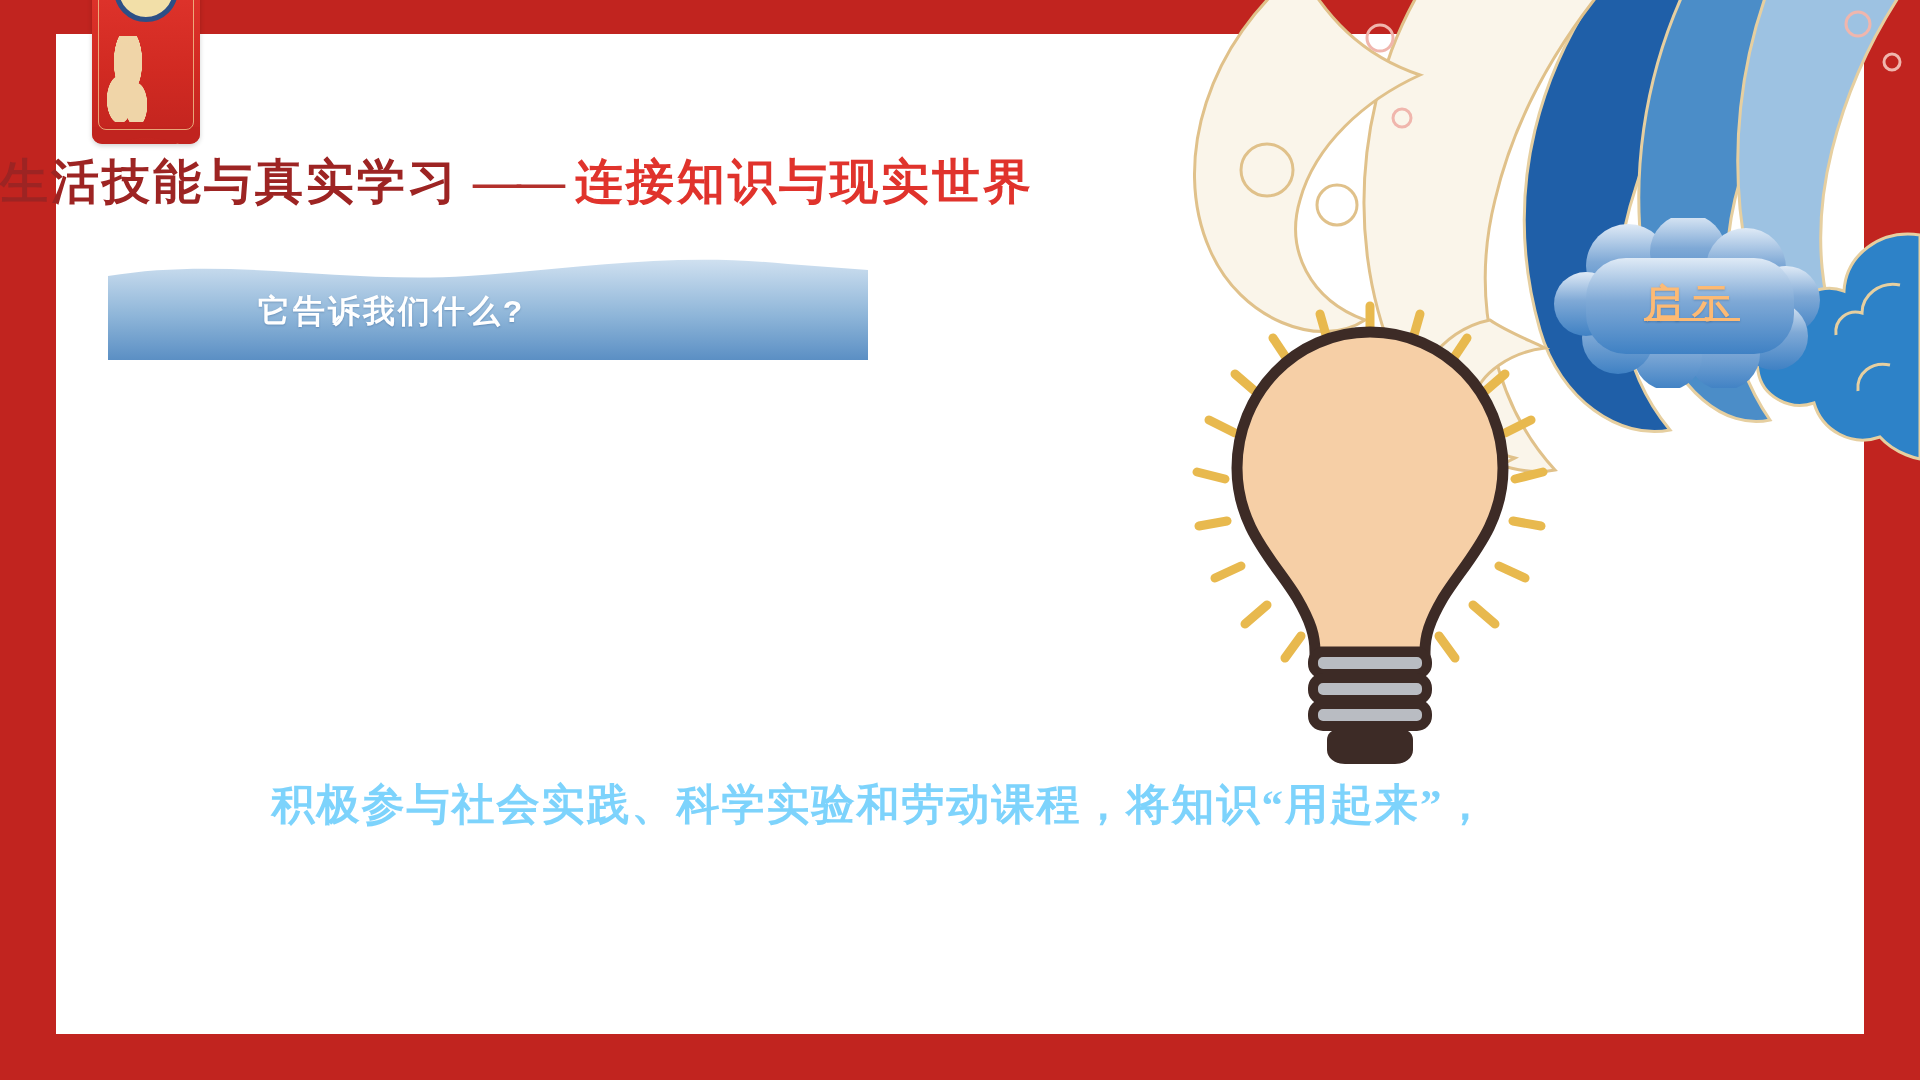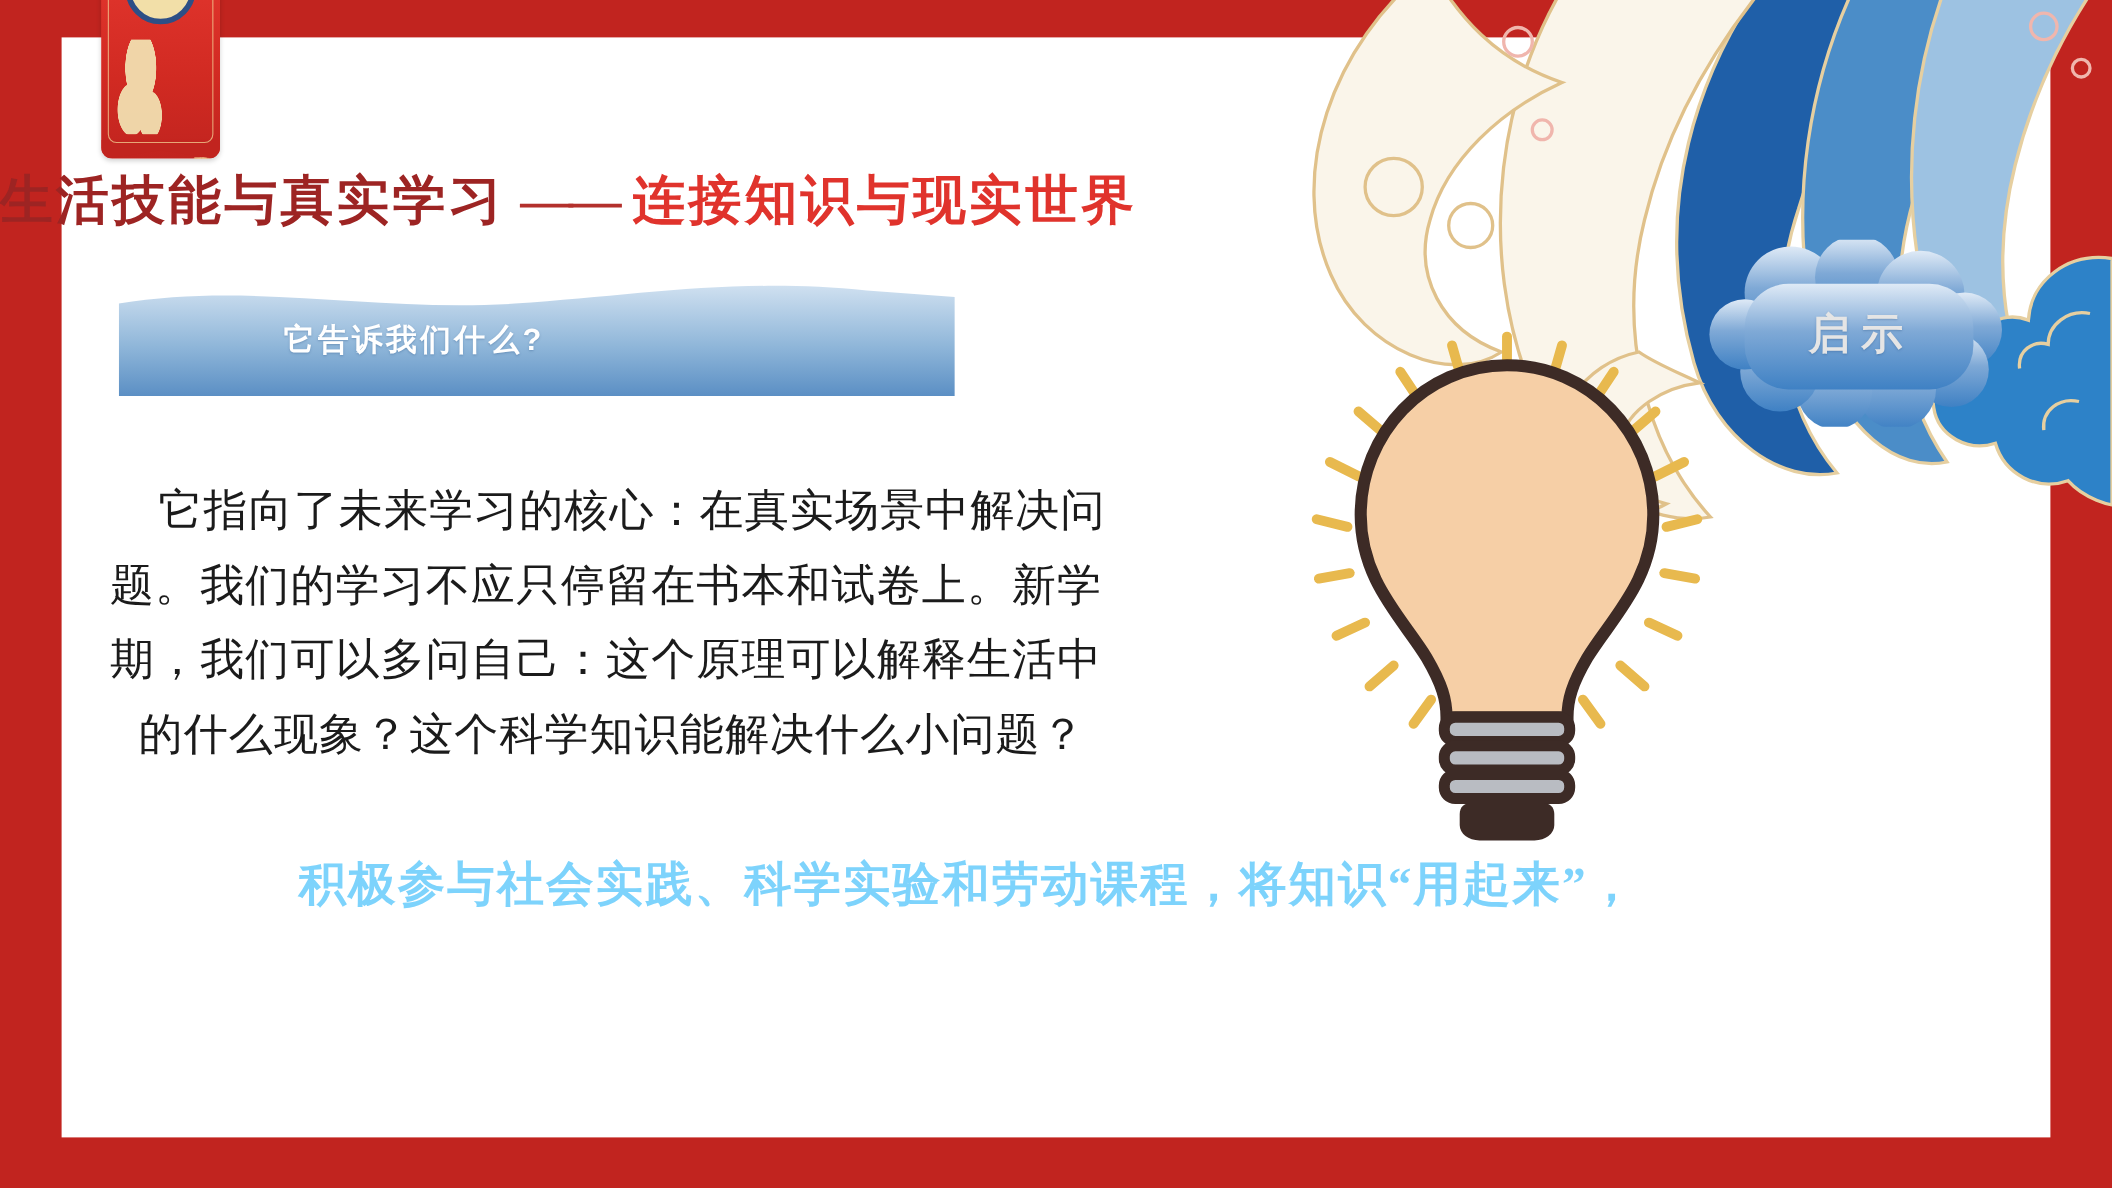--- a/index.html
+++ b/index.html
@@ -81,33 +81,34 @@
   #title .t-bright { color:#e0332c; }
 
   
   #banner {
     position:absolute; left:108px; top:250px;
     width:760px; height:110px; z-index:10;
   }
   #banner svg { position:absolute; inset:0; width:100%; height:100%; }
   #banner .btxt {
     position:absolute; left:150px; top:40px;
-    color:#ffffff; font-size:28px; font-weight:bold; letter-spacing:3px;
-    font-family:Liberation Sans, sans-serif;
+    color:#ffffff; font-size:32px; font-weight:bold; letter-spacing:3px;
+    font-family:Liberation Mono, monospace;
     text-shadow:0 1px 2px rgba(40,80,130,.35);
   }
 
   
   #cloud-bubble { position:absolute; left:1528px; top:218px; width:320px; height:170px; z-index:12; }
   #cloud-bubble svg { position:absolute; inset:0; width:100%; height:100%; }
   #cloud-bubble .ctxt{
     position:absolute; inset:0; display:flex; align-items:center; justify-content:center;
-    color:#e5e5e5; font-size:38px; font-weight:bold; letter-spacing:10px;
+    color:#fdba74; font-size:38px; font-weight:bold; letter-spacing:10px;
     font-family:"Liberation Serif", serif; padding-left:8px;
     text-shadow:0 1px 2px rgba(40,80,130,.35);
+    text-decoration:underline;
   }
 
   
   #body-text {
     position:absolute; left:100px; top:430px; width:1110px;
     z-index:10;
     font-family:"Liberation Serif", serif;
     color:#1b1b1b; font-size:40px; line-height:68px;
     letter-spacing:1px;
   }
@@ -339,24 +340,18 @@
         <rect x="128" y="352" width="114" height="22" rx="10" fill="#b9bcc2" stroke="#3d2b26" stroke-width="10"></rect>
         <rect x="128" y="378" width="114" height="22" rx="10" fill="#b9bcc2" stroke="#3d2b26" stroke-width="10"></rect>
         <rect x="128" y="404" width="114" height="22" rx="10" fill="#b9bcc2" stroke="#3d2b26" stroke-width="10"></rect>
         <path d="M152 430 L218 430 C 224 430, 228 434, 228 440 L228 450
                  C 228 458, 220 464, 210 464 L160 464 C 150 464, 142 458, 142 450
                  L142 440 C 142 434, 146 430, 152 430 Z" fill="#3d2b26"></path>
       </g>
     </svg>
   </div>
 
-  <div id="body-text">
-    <span class="l l1">它指向了未来学习的核心：在真实场景中解决问</span>
-    <span class="l l2">题。我们的学习不应只停留在书本和试卷上。新学</span>
-    <span class="l l3">期，我们可以多问自己：这个原理可以解释生活中</span>
-    <span class="l l4">的什么现象？这个科学知识能解决什么小问题？</span>
-  </div>
 
   <div id="conclusion">
     <span class="cl">积极参与社会实践、科学实验和劳动课程，将知识“用起来”，</span>
   </div>
 
 </div>
 
 </body></html>

